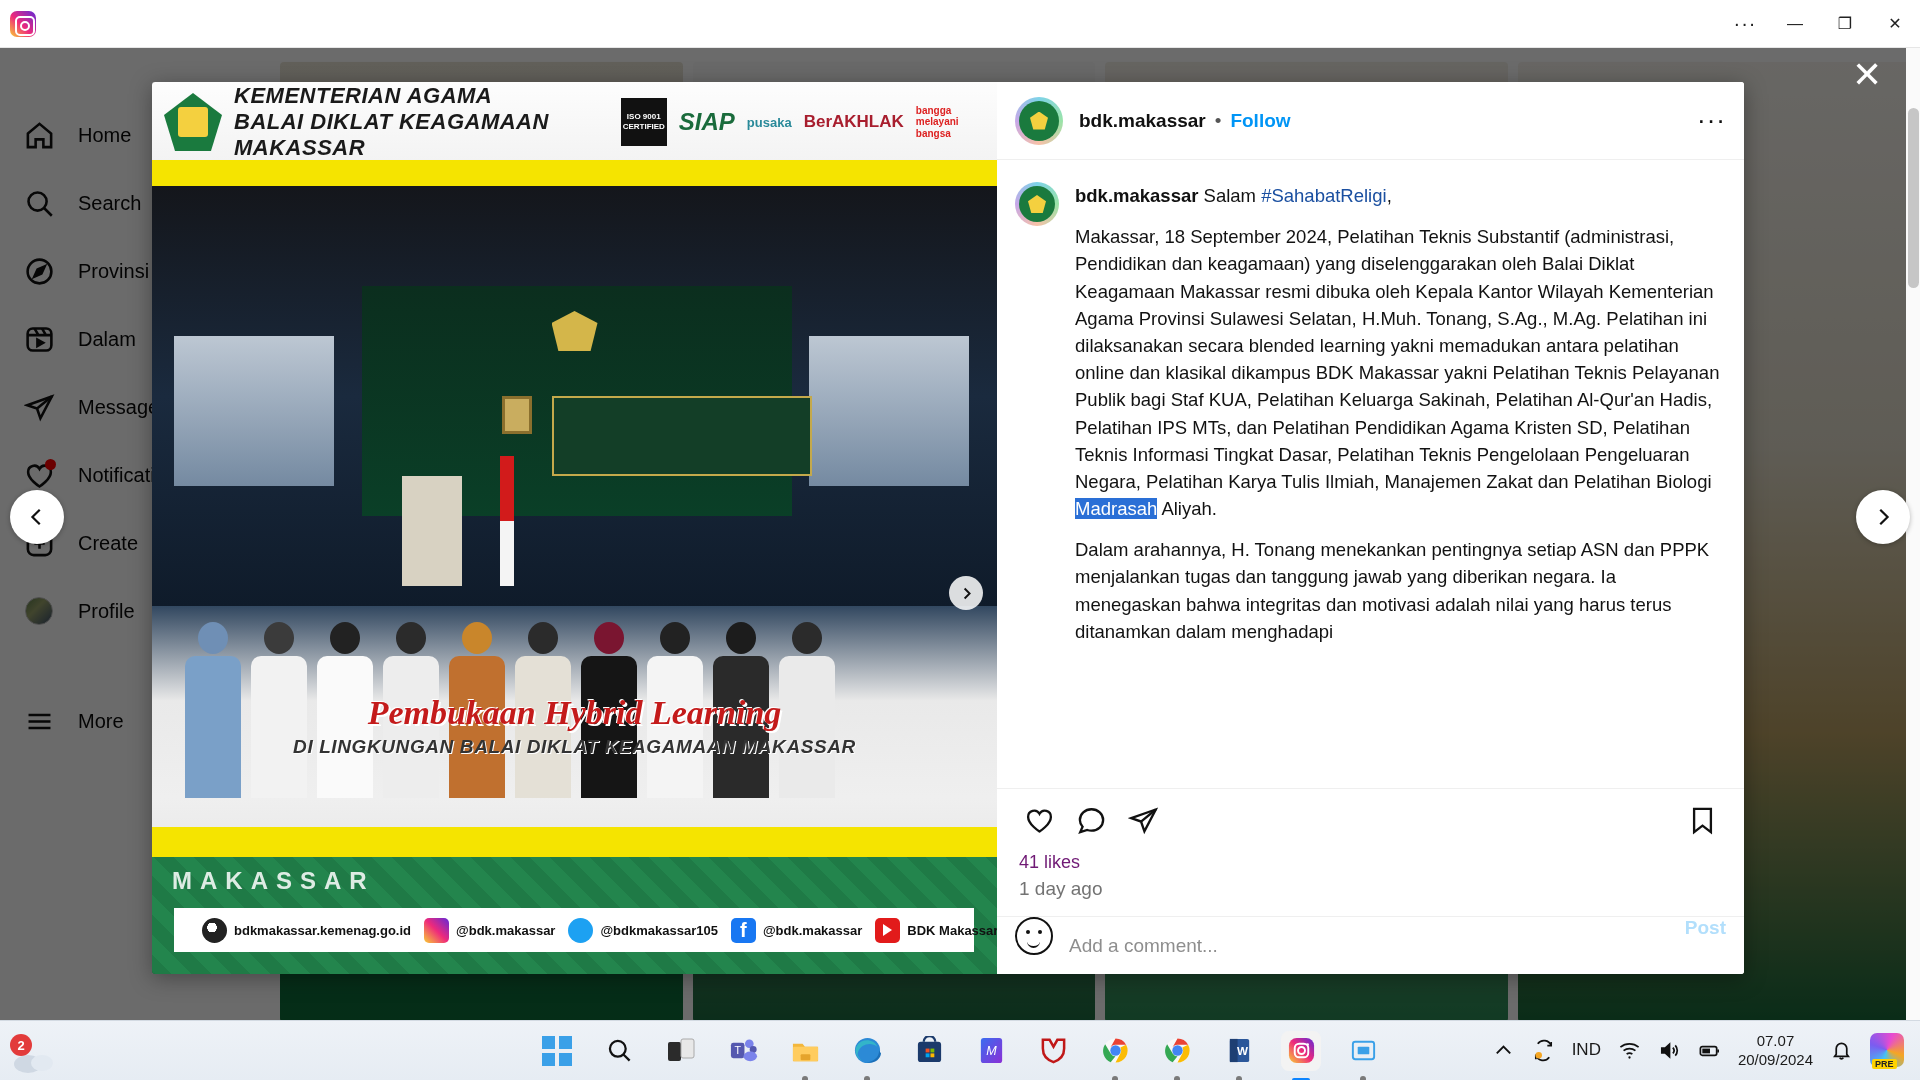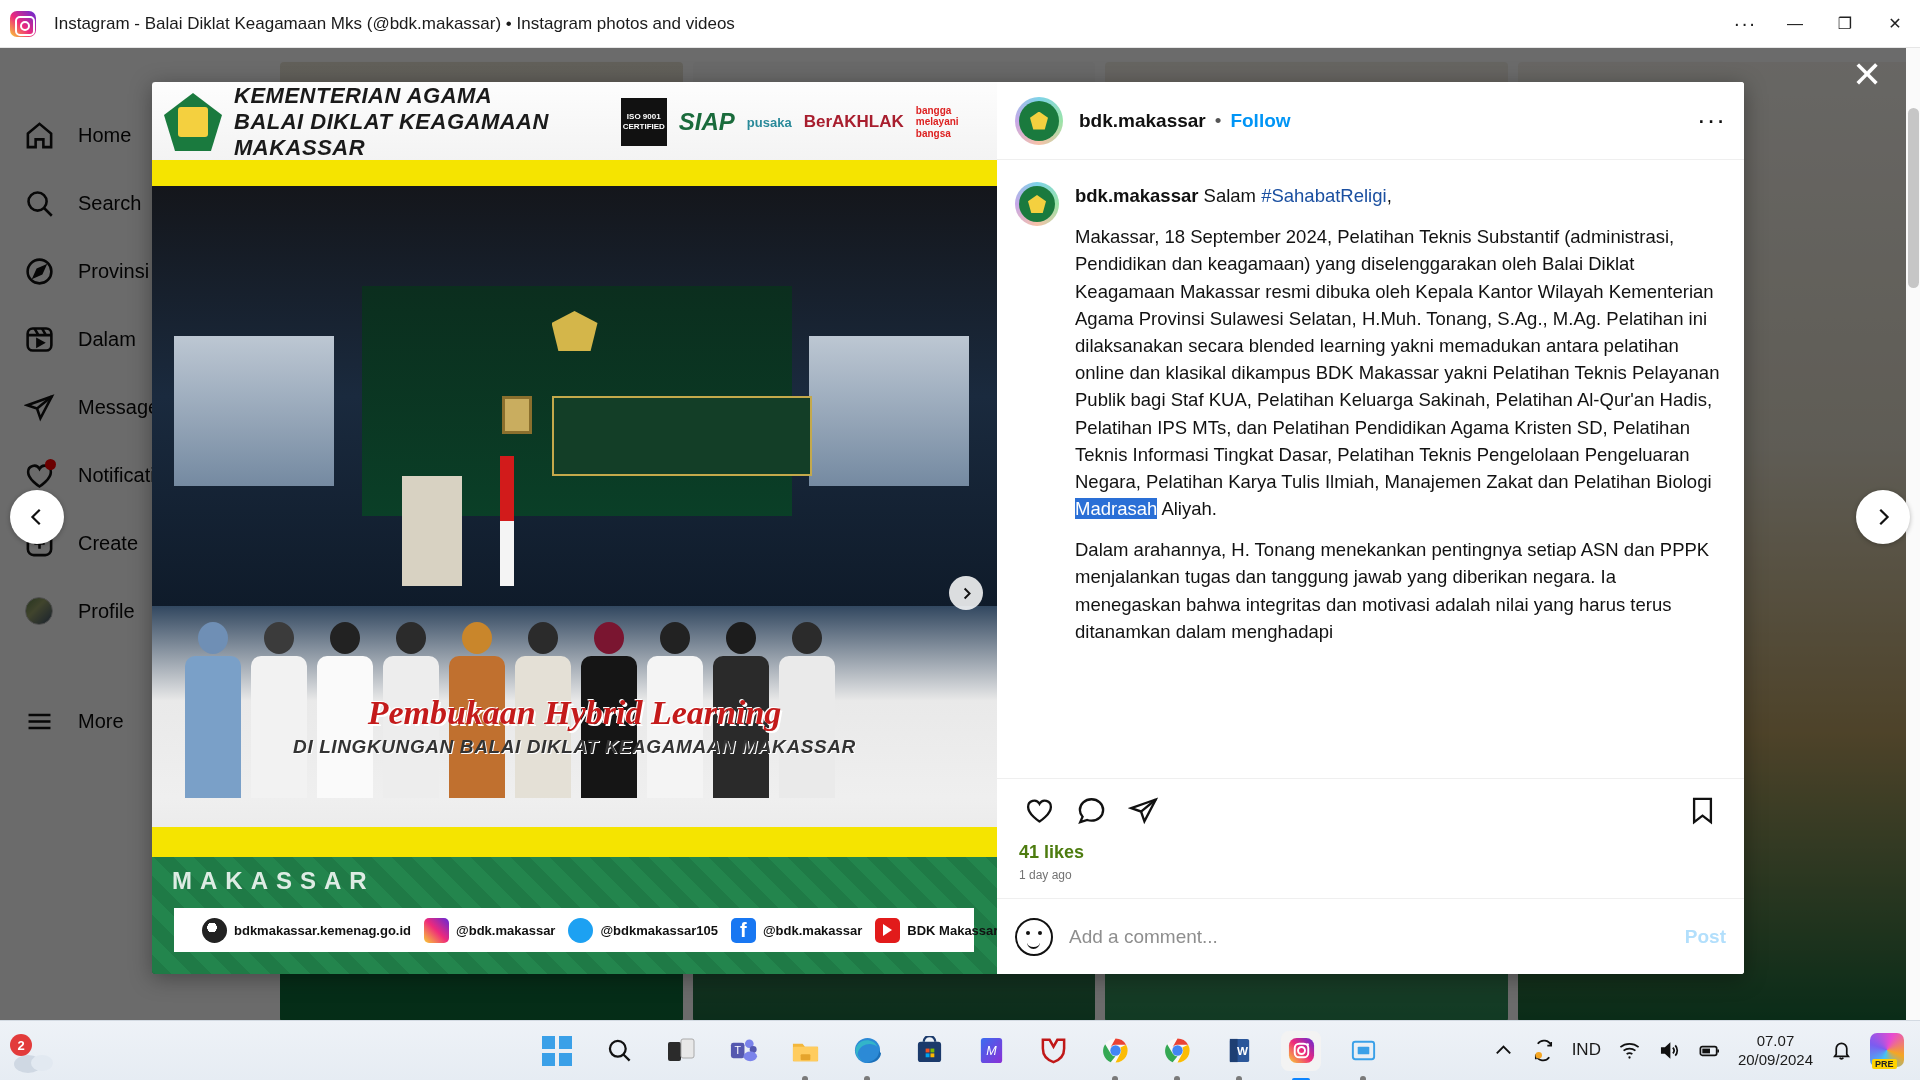--- a/index.html
+++ b/index.html
@@ -261,25 +261,25 @@
 
   .sp-actions {
     height:64px; display:flex; align-items:center; padding:0 16px; flex:none;
     border-top:1px solid #efefef;
   }
   .act { width:52px; height:52px; display:flex; align-items:center; justify-content:center; }
   .act svg { width:31px; height:31px; }
   .act-save { margin-left:auto; }
 
   .sp-likes { padding:0 22px; flex:none; }
-  .likes-n { font-size:18px; font-weight:bold; color:#4d7c0f; }
-  .likes-t { font-size:12px; color:#737373; margin-top:5px; }
+  .likes-n { font-size:18px; font-weight:normal; color:#701a75; }
+  .likes-t { font-size:19px; color:#737373; margin-top:5px; }
 
   .sp-comment {
-    height:76px; margin-top:16px; display:flex; align-items:center; padding:0 18px;
+    height:58px; margin-top:16px; display:flex; padding:0 18px;
     border-top:1px solid #efefef; flex:none;
   }
   .emoji-btn { width:38px; height:38px; border:2.5px solid #111; border-radius:50%;
                position:relative; flex:none; }
   .emoji-btn::before { content:""; position:absolute; left:9px; top:11px; width:4px; height:4px;
                        background:#111; border-radius:50%; box-shadow:12px 0 0 #111; }
   .emoji-btn::after { content:""; position:absolute; left:10px; top:20px; width:13px; height:7px;
                       border-bottom:2.5px solid #111; border-radius:0 0 9px 9px; }
   .cm-input { flex:1; margin-left:16px; border:none; outline:none; font-size:19px;
               color:#111; font-family:"Liberation Sans", sans-serif; background:transparent; }
@@ -331,21 +331,20 @@
   .scrollthumb { position:absolute; right:1px; top:60px; width:11px; height:180px;
                  background:#c6c6c6; border-radius:6px; }
 </style>
 </head>
 <body>
 
 <div id="root">
 
   <div class="titlebar">
     <div class="tb-ig-icon"></div>
-    <div class="tb-title">Instagram - Balai Diklat Keagamaan Mks (@bdk.makassar) • Instagram photos and videos</div>
     <div class="tb-controls">
       <div class="tb-btn dots">···</div>
       <div class="tb-btn">—</div>
       <div class="tb-btn">❐</div>
       <div class="tb-btn close">✕</div>
     </div>
   </div>
 
   <div class="page">
     <div class="ig-wordmark">Instagram</div>

